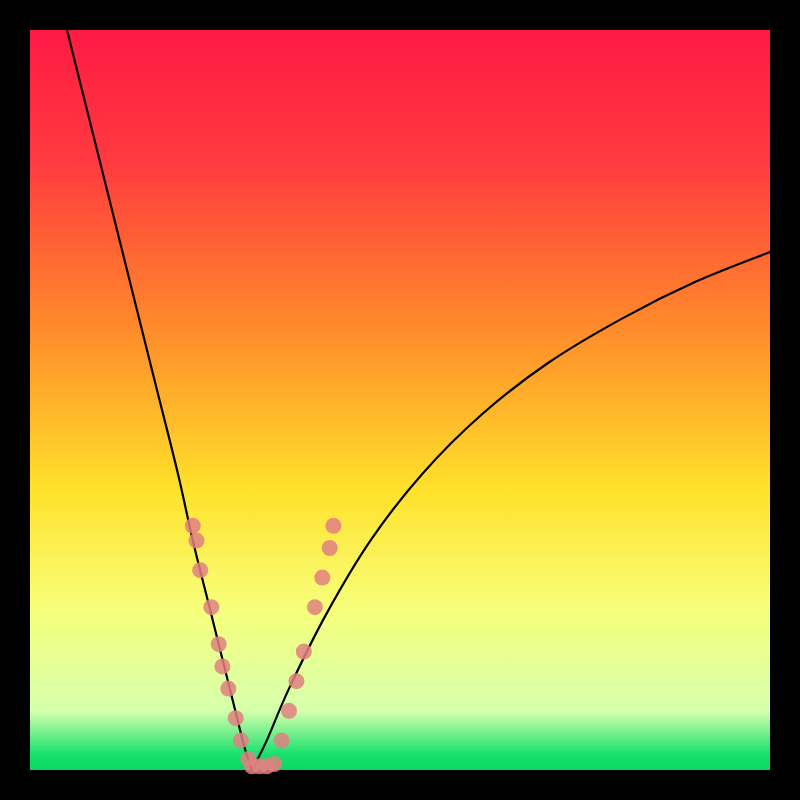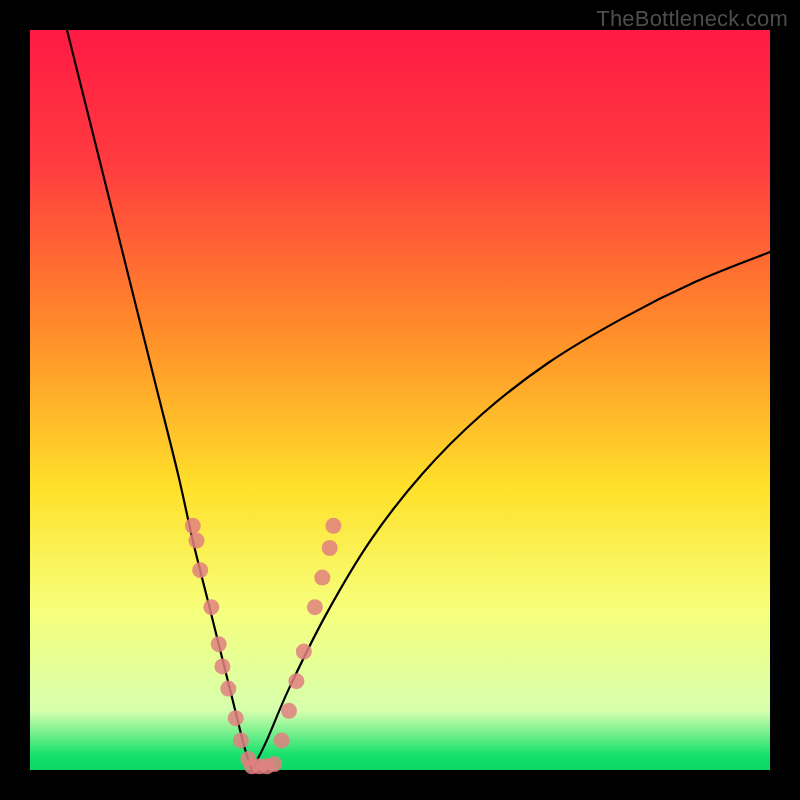--- a/index.html
+++ b/index.html
@@ -85,14 +85,13 @@
           <circle cx="259" cy="680.8" r="8" class="dot"></circle>
           <circle cx="266.4" cy="651.2" r="8" class="dot"></circle>
           <circle cx="273.8" cy="621.6" r="8" class="dot"></circle>
           <circle cx="284.90000000000003" cy="577.2" r="8" class="dot"></circle>
           <circle cx="292.3" cy="547.6" r="8" class="dot"></circle>
           <circle cx="299.70000000000005" cy="518" r="8" class="dot"></circle>
           <circle cx="303.4" cy="495.79999999999995" r="8" class="dot"></circle>
         </g>
     </svg>
   </div>
-  <div class="watermark">TheBottleneck.com</div>
 </div>
 
 </body></html>

